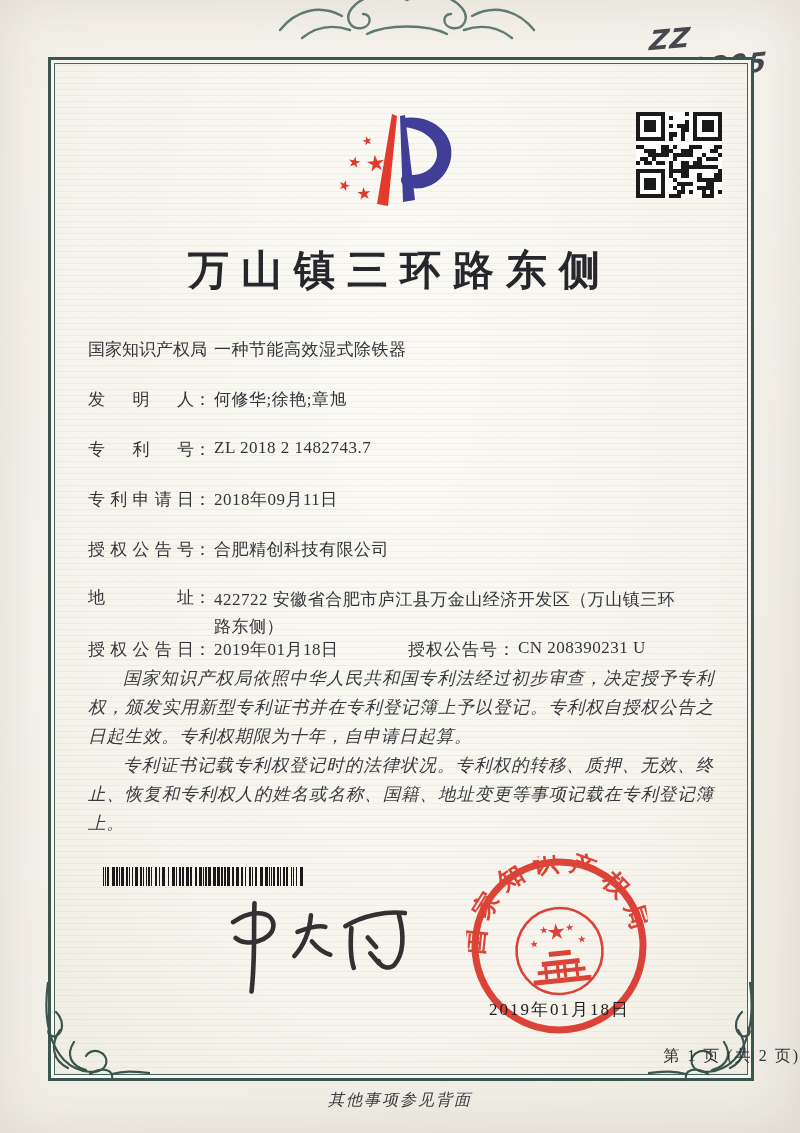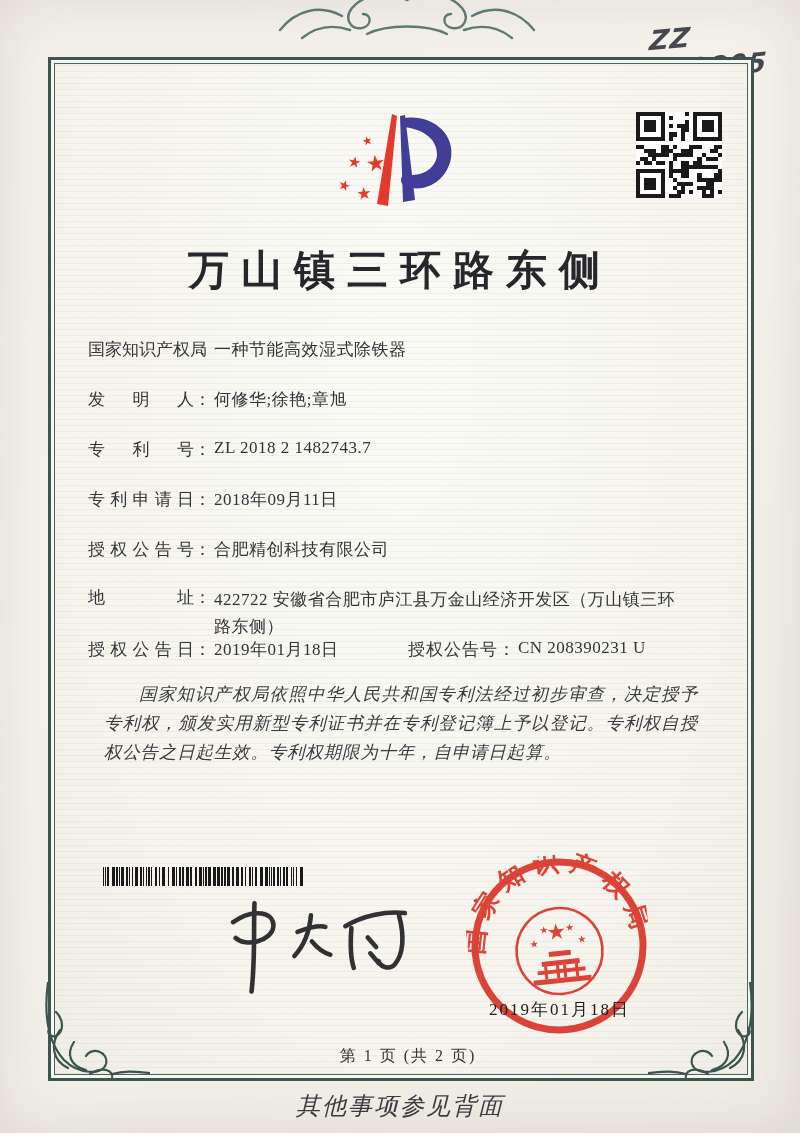--- a/index.html
+++ b/index.html
@@ -32,31 +32,31 @@
   .frow{position:absolute;left:0;white-space:nowrap;}
   .flabel{display:inline-block;width:106px;text-align:justify;text-align-last:justify;vertical-align:top;}
   .fcolon{display:inline-block;width:20px;vertical-align:top;}
   .fvalue{display:inline-block;vertical-align:top;letter-spacing:.5px;}
   .fvalue.wrap{white-space:normal;width:470px;line-height:27px;}
   .grant2{margin-left:26px;}
   .gl2{display:inline-block;letter-spacing:1px;}
   
   .paras{position:absolute;left:88px;top:664px;width:626px;
     font-style:italic;font-size:17.5px;line-height:29px;letter-spacing:.8px;color:#3a3b40;}
-  .paras p{margin:16px;text-indent:2em;text-align:justify;}
+  .paras p{margin:0;text-indent:2em;text-align:justify;}
   
   .barcode{position:absolute;left:103px;top:867px;width:206px;height:19px;display:flex;align-items:stretch;}
   .signer{position:absolute;left:106px;top:922px;font-family:"Liberation Sans","DejaVu Sans",sans-serif;
     font-size:20px;color:#2e2f34;letter-spacing:5px;line-height:34px;}
   .signature{position:absolute;left:222px;top:893px;width:200px;height:105px;transform:rotate(-2deg);}
   .seal{position:absolute;left:468px;top:855px;width:182px;height:182px;transform:rotate(-6deg);opacity:.92;}
   .seal-date{position:absolute;left:489px;top:998px;font-size:17px;letter-spacing:2px;color:#1d1d22;z-index:5;}
-  .page-no{position:absolute;left:16px;right:0;top:1046px;text-align:center;font-size:16px;letter-spacing:2px;}
+  .page-no{position:absolute;left:16px;right:0;top:1046px;text-align:right;font-size:16px;letter-spacing:2px;}
   .back-note{position:absolute;left:0;right:0;top:1090px;text-align:center;
-    font-style:italic;font-size:24px;letter-spacing:2px;color:#3a3b40;}
+    font-style:italic;font-size:16px;letter-spacing:2px;color:#3a3b40;}
   .bar{background:#191919;}
   .gap{background:transparent;}
 </style>
 </head>
 <body>
 
 <div class="photo">
 
   <svg class="flourish" style="left:272px;top:-14px;" width="270" height="62" viewBox="0 0 270 62">
     <g stroke="#47665d" stroke-width="2.4" fill="none" opacity=".85" stroke-linecap="round">
@@ -352,20 +352,21 @@
     <div class="frow" style="top:248px;">
       <span class="flabel">地址</span><span class="fcolon">：</span><span class="fvalue wrap">422722 安徽省合肥市庐江县万金山经济开发区（万山镇三环路东侧）</span>
     </div>
     <div class="frow" style="top:300px;">
       <span class="flabel">授权公告日</span><span class="fcolon">：</span><span class="fvalue" style="width:168px;">2019年01月18日</span><span class="gl2 grant2">授权公告号</span><span class="fcolon">：</span><span class="fvalue">CN 208390231 U</span>
     </div>
   </div>
 
   <div class="paras">
     <p>国家知识产权局依照中华人民共和国专利法经过初步审查，决定授予专利权，颁发实用新型专利证书并在专利登记簿上予以登记。专利权自授权公告之日起生效。专利权期限为十年，自申请日起算。</p>
+    <p>专利证书记载专利权登记时的法律状况。专利权的转移、质押、无效、终止、恢复和专利权人的姓名或名称、国籍、地址变更等事项记载在专利登记簿上。</p>
   </div>
 
   <div class="barcode" id="barcode">
       <div class="bar" style="width:1px"></div>
       <div class="gap" style="width:1px"></div>
       <div class="bar" style="width:1px"></div>
       <div class="gap" style="width:1px"></div>
       <div class="bar" style="width:2px"></div>
       <div class="gap" style="width:3px"></div>
       <div class="bar" style="width:3px"></div>

